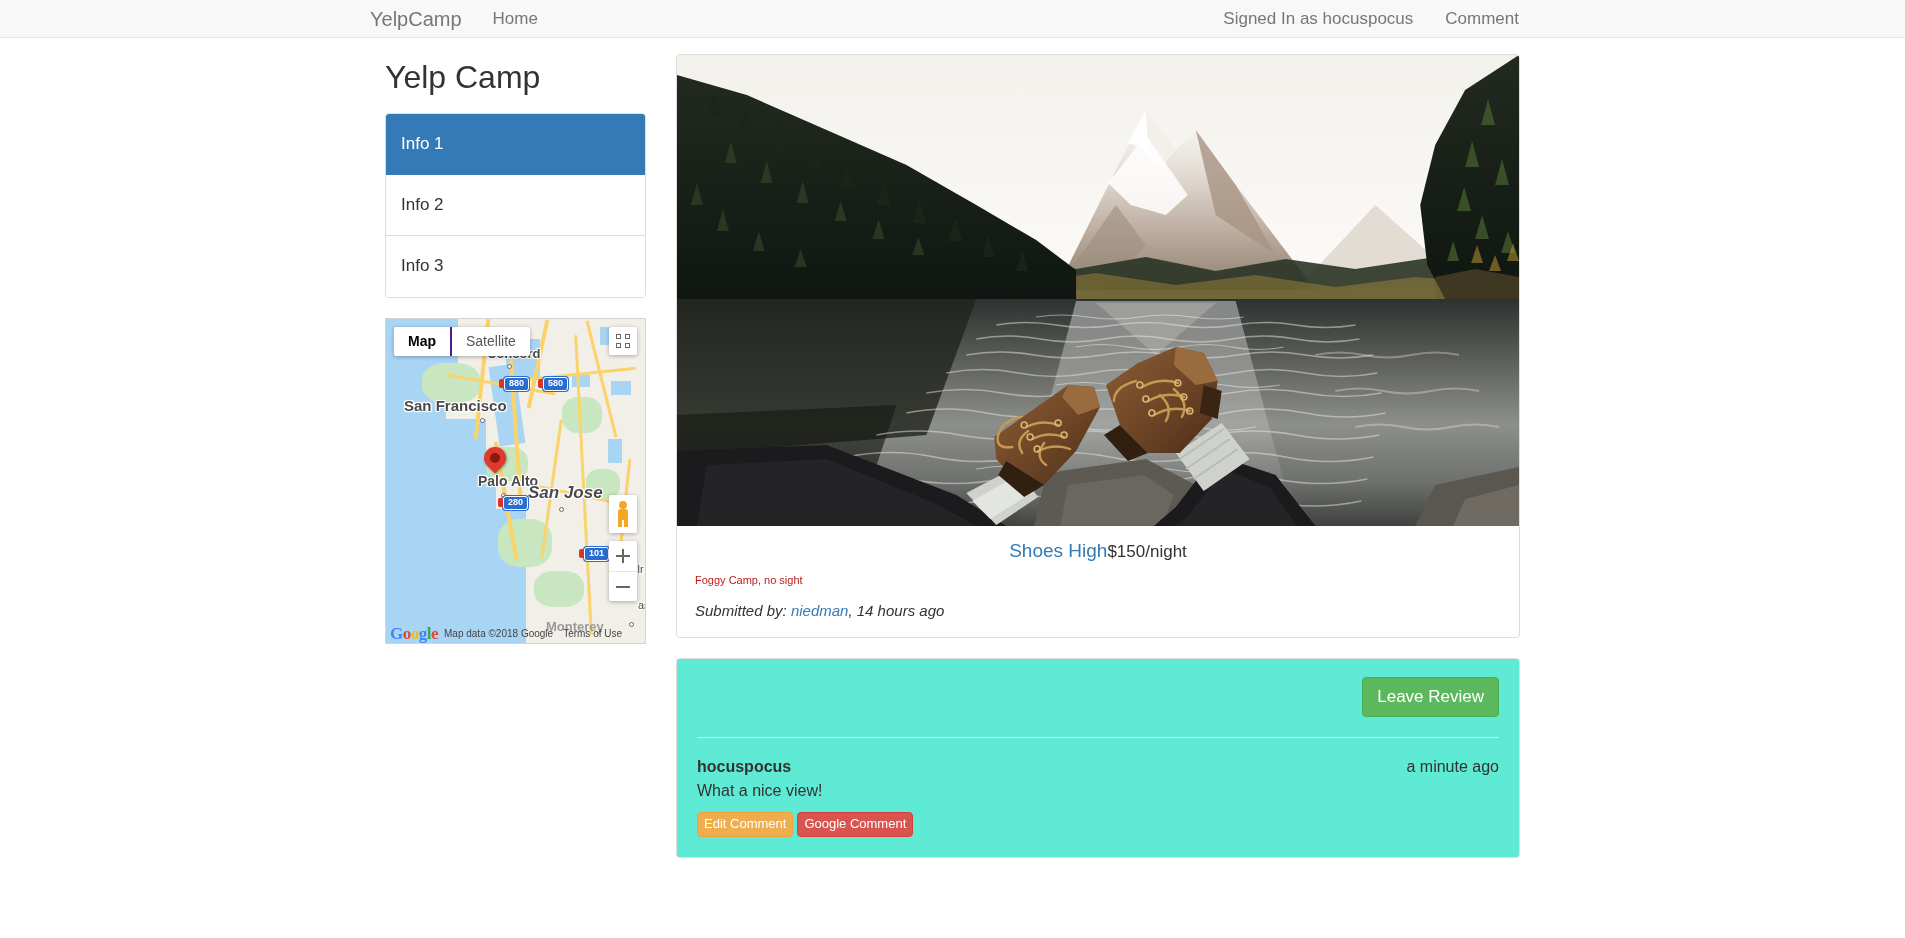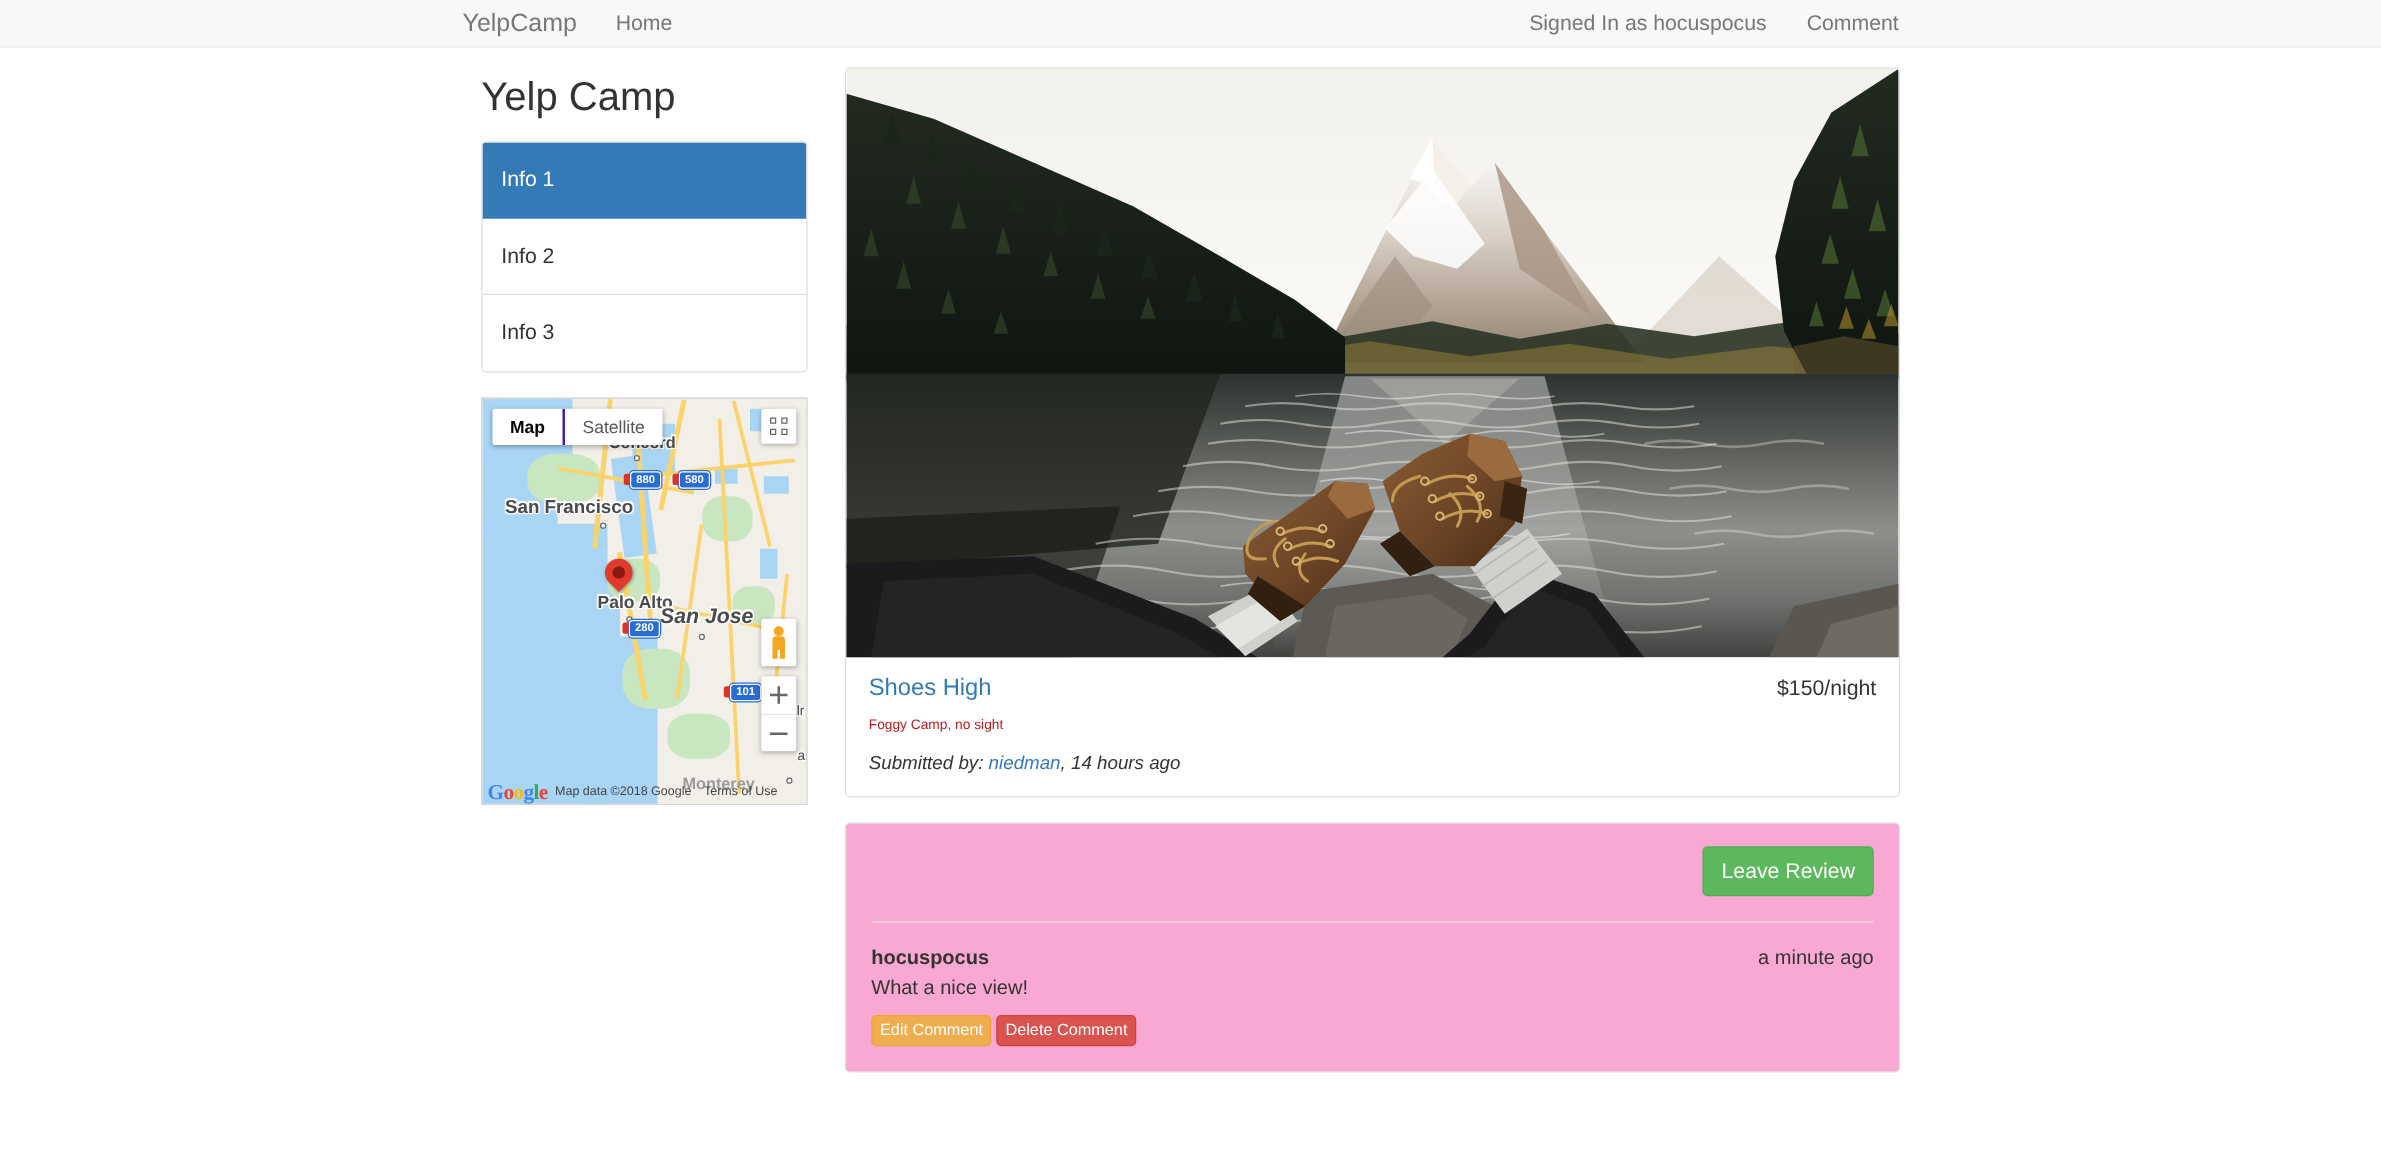--- a/index.html
+++ b/index.html
@@ -295,41 +295,41 @@
     width: 100%;
     height: 471px;
     display: block;
     position: relative;
     overflow: hidden;
   }
   .card-body { padding: 14px 18px 18px 18px; }
   .camp-head {
     display: flex;
     align-items: baseline;
-    justify-content: space-between;
+    justify-content: center;
   }
   .camp-title {
     font-size: 19px;
     color: #337ab7;
     text-decoration: none;
     cursor: pointer;
     font-weight: normal;
     margin: 0;
   }
   .camp-price { font-size: 17px; color: #333333; }
   .camp-desc  { font-size: 11px; color: #b91c1c; margin-top: 12px; }
   .camp-sub   { font-size: 15px; color: #333333; font-style: italic; margin-top: 16px; }
   .camp-sub a { color: #337ab7; text-decoration: none; cursor: pointer; }
 
   
   .reviews {
     margin-top: 20px;
     border: 1px solid #dddddd;
     border-radius: 4px;
-    background: #f9a8d4;
+    background: #5eead4;
     padding: 18px 20px 20px 20px;
   }
   .reviews-top { display: flex; justify-content: flex-end; }
   .btn {
     display: inline-block;
     border: 1px solid transparent;
     border-radius: 4px;
     cursor: pointer;
     font-family: "Liberation Sans", sans-serif;
     text-align: center;
@@ -702,19 +702,19 @@
       </div>
       <hr class="review-divider">
       <div class="review-item">
         <div class="review-head">
           <span class="review-author">hocuspocus</span>
           <span class="review-time">a minute ago</span>
         </div>
         <div class="review-text">What a nice view!</div>
         <div class="review-actions">
           <a class="btn btn-xs btn-warning">Edit Comment</a>
-          <a class="btn btn-xs btn-danger">Delete Comment</a>
+          <a class="btn btn-xs btn-danger">Google Comment</a>
         </div>
       </div>
     </div>
 
   </div>
 </div>
 
 </body></html>

